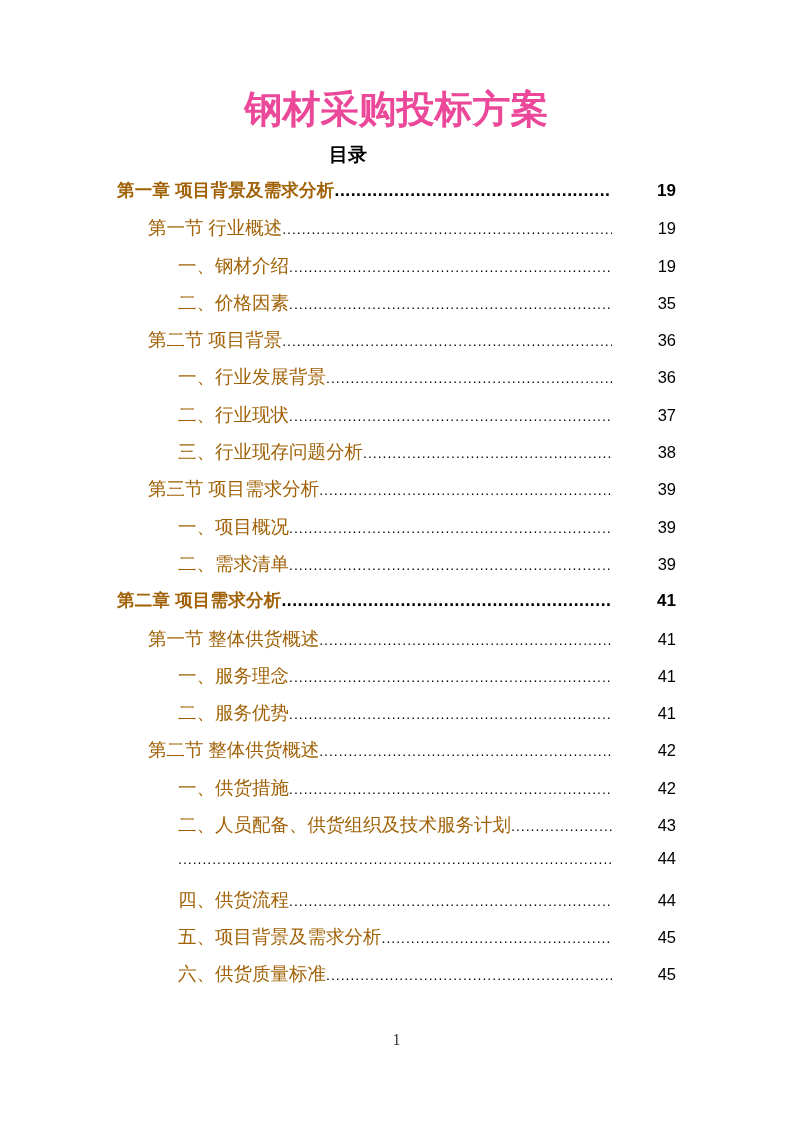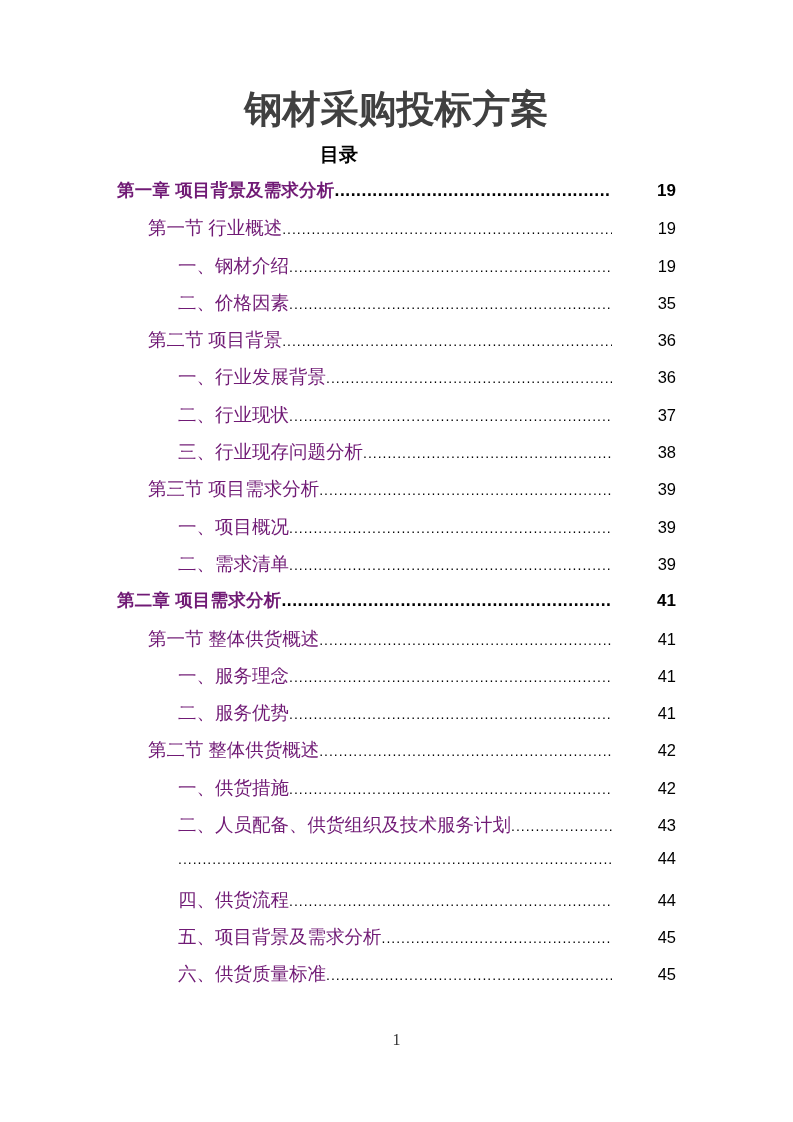--- a/index.html
+++ b/index.html
@@ -29,36 +29,37 @@
     position: absolute;
     left: 0;
     top: 86px;
     width: 793px;
     text-align: center;
     font-family: "Liberation Sans", "DejaVu Sans", sans-serif;
     font-weight: bold;
     font-size: 38px;
     line-height: 46px;
     letter-spacing: 0px;
-    color: #404040;
+    color: #ec4899;
     white-space: nowrap;
   }
 
   .doc-subtitle {
     position: absolute;
     left: 0;
     top: 143px;
     width: 678px;
     text-align: center;
     font-family: "Liberation Sans", "DejaVu Sans", sans-serif;
     font-weight: bold;
     font-size: 19px;
     line-height: 24px;
     color: #000000;
     white-space: nowrap;
+    padding-left: 9px;
   }
 
   
   .toc {
     position: absolute;
     left: 117px;
     top: 178px;
     width: 559px;
   }
 
@@ -66,21 +67,21 @@
     display: flex;
     align-items: baseline;
     width: 100%;
     height: 37.3px;
     box-sizing: border-box;
     white-space: nowrap;
   }
 
   .toc-label {
     flex: 0 0 auto;
-    color: #701a75;
+    color: #a16207;
   }
 
   .toc-dots {
     flex: 1 1 auto;
     overflow: hidden;
     min-width: 6px;
     position: relative;
     height: 1em;
   }
   .toc-dots::after {

